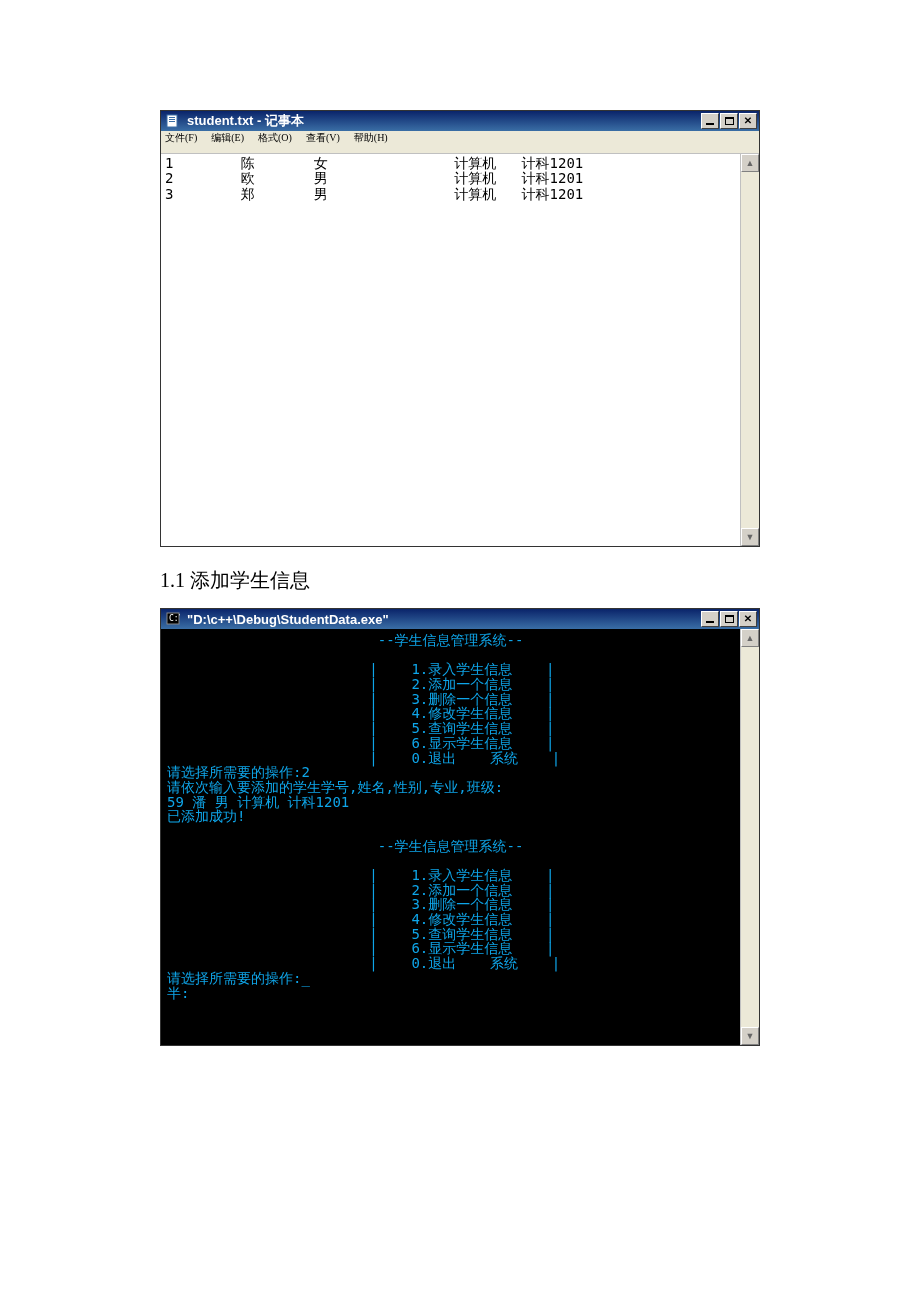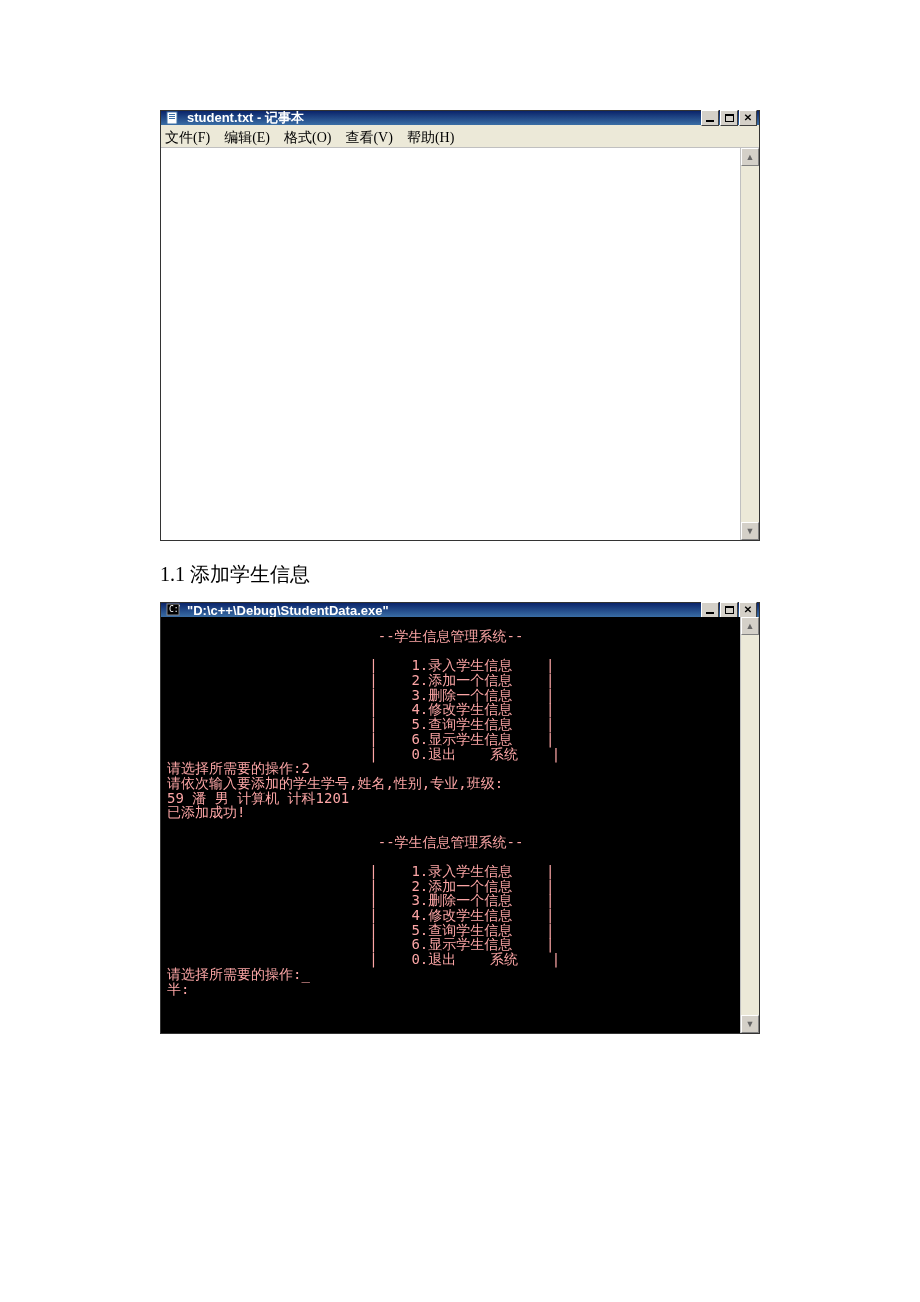--- a/index.html
+++ b/index.html
@@ -16,21 +16,21 @@
     border: 1px solid #333;
     margin-bottom: 20px;
     background: #fff;
     position: relative;
   }
   .titlebar {
     background: linear-gradient(to bottom, #0a246a 0%, #3a6ea5 100%);
     color: #fff;
     display: flex;
     align-items: center;
-    height: 14px;
+    height: 20px;
     font-size: 13px;
     font-family: "SimSun", sans-serif;
   }
   .title-icon {
     width: 16px;
     height: 16px;
     margin: 0 4px;
     display: inline-flex;
     align-items: center;
     justify-content: center;
@@ -62,22 +62,22 @@
     color: #000;
     box-sizing: border-box;
   }
   .win-min::before { content: ""; display: block; width: 8px; height: 2px; background:#000; margin-top:6px; }
   .win-max::before { content: ""; display: block; width: 9px; height: 8px; border: 1px solid #000; border-top: 2px solid #000; box-sizing: border-box; }
   .win-close::before { content: "✕"; font-size: 10px; line-height: 1;}
   .menubar {
     background: #ece9d8;
     height: 22px;
     display: flex;
-    align-items: flex-end;
-    font-size: 14px;
+    align-items: flex-start;
+    font-size: 10px;
     padding-left: 4px;
     border-bottom: 1px solid #c0c0c0;
   }
   .menubar span {
     margin-right: 14px;
   }
   .notepad-body {
     position: relative;
     height: 392px;
     background: #fff;
@@ -126,23 +126,23 @@
   .console-body {
     position: relative;
     height: 416px;
     background: #000;
     overflow: hidden;
   }
   .console-content {
     font-family: "NSimSun", "SimSun", monospace;
     font-size: 14px;
     line-height: 1.05;
-    color: #fca5a5;
+    color: #0ea5e9;
     white-space: pre;
-    padding: 12px 6px;
+    padding: 4px 6px;
   }
   .console-body .scrollbar-v {
     background: #ece9d8;
   }
   .watermark {
     position: absolute;
     top: -20px;
     left: 50%;
     transform: translateX(-50%);
     font-size: 48px;
@@ -180,20 +180,23 @@
       </div>
     </div>
     <div class="menubar">
       <span>文件(F)</span>
       <span>编辑(E)</span>
       <span>格式(O)</span>
       <span>查看(V)</span>
       <span>帮助(H)</span>
     </div>
     <div class="notepad-body">
+      <div class="notepad-content">1        陈       女               计算机   计科1201
+2        欧       男               计算机   计科1201
+3        郑       男               计算机   计科1201</div>
       <div class="scrollbar-v">
         <div class="scroll-btn">▲</div>
         <div class="scroll-track"></div>
         <div class="scroll-btn">▼</div>
       </div>
     </div>
   </div>
 
   <div class="section-heading">1.1 添加学生信息</div>
 

